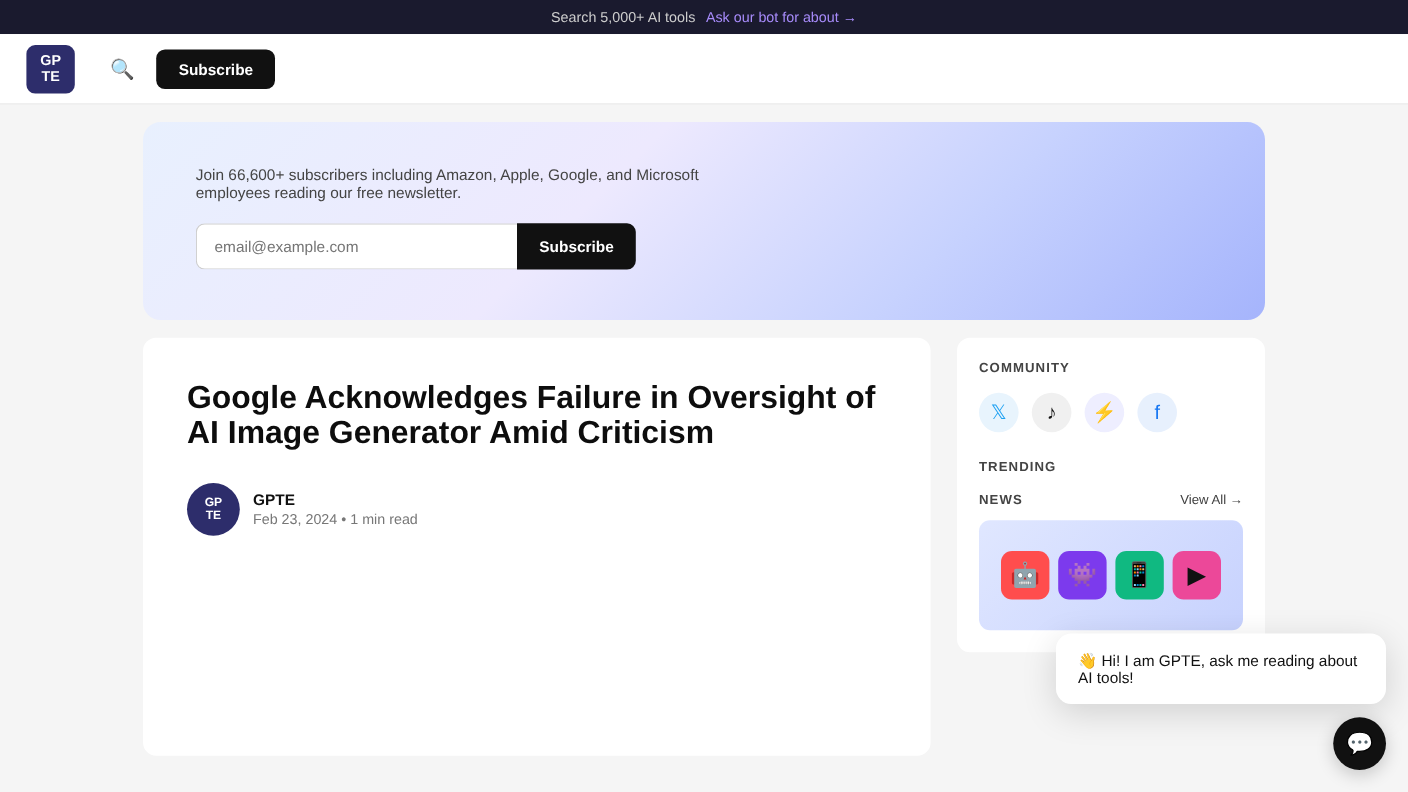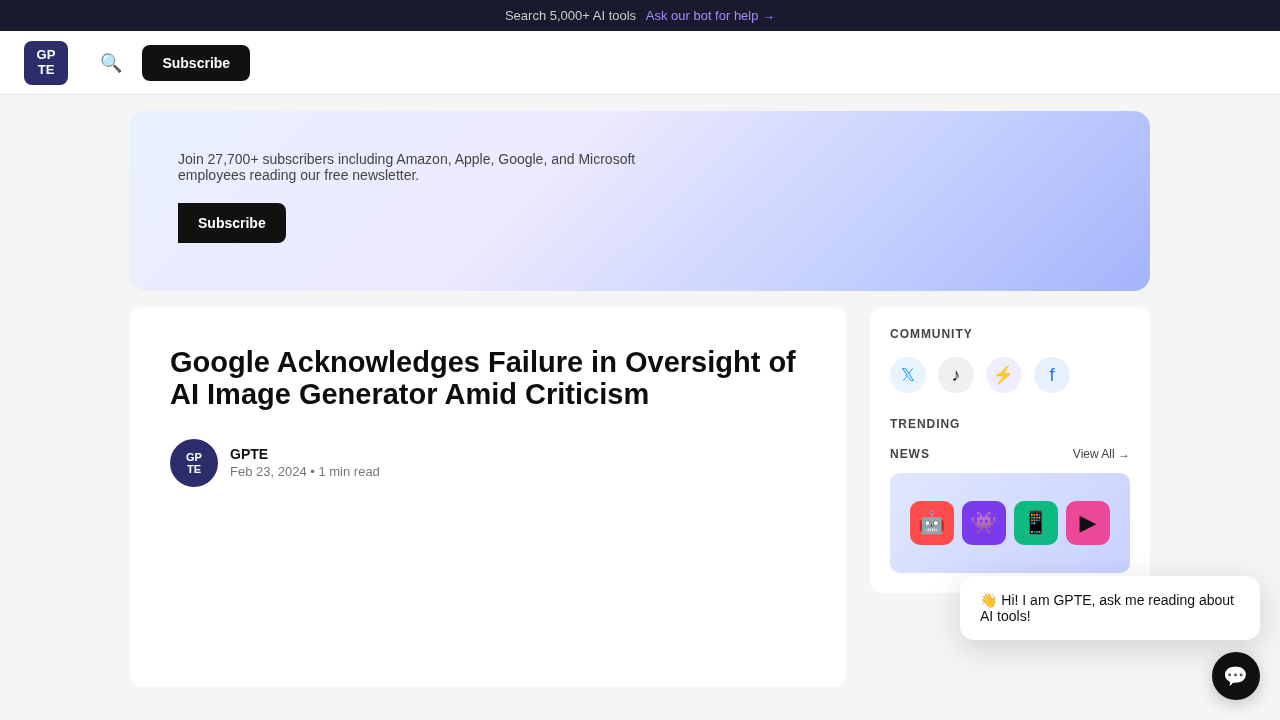--- a/index.html
+++ b/index.html
@@ -314,39 +314,40 @@
       color: #111;
       max-width: 300px;
       z-index: 1000;
     }
   </style>
 </head>
 <body>
 
 <div class="top-banner">
   <span>Search 5,000+ AI tools</span>
-  <a>Ask our bot for help →</a>
+  <a>Ask our bot for about →</a>
 </div>
 
 <nav class="navbar">
   <a class="navbar-logo">
     <div class="logo-box">
       <span>GP</span>
       <span>TE</span>
     </div>
   </a>
   <div class="nav-right">
     <button class="search-icon-btn">🔍</button>
     <button class="subscribe-btn-nav">Subscribe</button>
   </div>
 </nav>
 
 <div class="hero">
-  <p>Join 27,700+ subscribers including Amazon, Apple, Google, and Microsoft employees reading our free newsletter.</p>
+  <p>Join 66,600+ subscribers including Amazon, Apple, Google, and Microsoft employees reading our free newsletter.</p>
   <div class="hero-form">
+    <input class="hero-email" type="email" placeholder="email@example.com" style="">
     <button class="hero-subscribe-btn">Subscribe</button>
   </div>
 </div>
 
 <div class="main-container">
 
   <div class="article-section">
     <h1 class="article-title">Google Acknowledges Failure in Oversight of AI Image Generator Amid Criticism</h1>
     <div class="article-meta">
       <div class="author-avatar">

